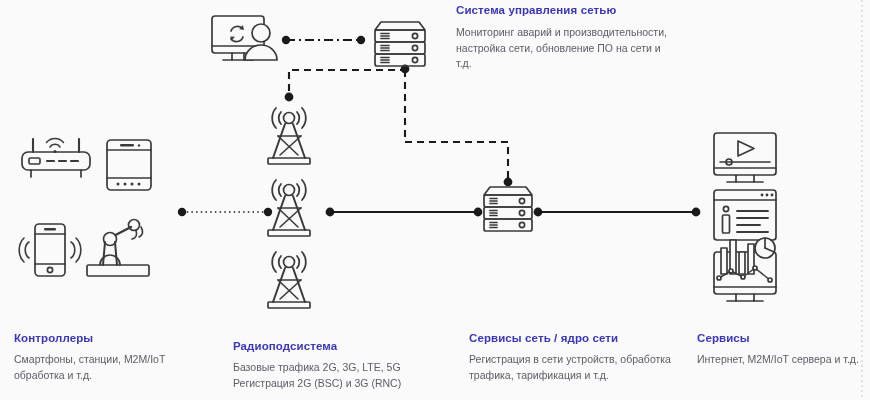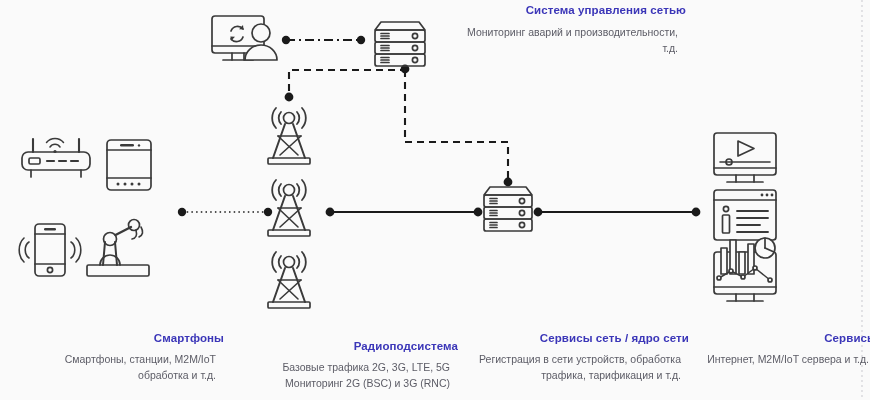--- a/index.html
+++ b/index.html
@@ -3,31 +3,31 @@
 <meta charset="utf-8">
 <style>
   html,body{margin:0;padding:0;}
   body{
     width:870px;height:400px;
     background:#fafafa;
     font-family:"Liberation Sans", sans-serif;
     overflow:hidden;
     position:relative;
   }
-  #stage{position:absolute;inset:0;width:870px;height:284px;text-align:right;}
+  #stage{position:absolute;inset:0;width:870px;height:284px;}
   .svg-layer{position:absolute;left:0;top:0;width:870px;height:400px;}
 
   .txtblock{position:absolute;}
   .blk-title{
     font-size:11.5px;font-weight:bold;color:#3b36b8;
     letter-spacing:.1px;margin:0 0 8px 0;white-space:nowrap;
   }
   .blk-body{
     font-size:10.5px;color:#5c5c66;line-height:15.5px;
-    margin:8px;
+    margin:0;
   }
   .blk-body div{white-space:nowrap;}
 
   #tb-nms{left:456px;top:4px;width:230px;}
   #tb-devices{left:14px;top:332px;width:210px;}
   #tb-radio{left:233px;top:340px;width:225px;}
   #tb-core{left:469px;top:332px;width:220px;}
   #tb-services{left:697px;top:332px;width:180px;}
   #tb-nms .blk-title{margin-bottom:9px;}
 </style>
@@ -281,37 +281,38 @@
         <circle cx="770" cy="280" r="2" fill="#fafafa"></circle>
       </g>
 
     </g>
   </svg>
 
   <div class="txtblock" id="tb-nms">
     <div class="blk-title">Система управления сетью</div>
     <div class="blk-body">
       <div>Мониторинг аварий и производительности,</div>
+      <div>настройка сети, обновление ПО на сети и</div>
       <div>т.д.</div>
     </div>
   </div>
 
   <div class="txtblock" id="tb-devices">
-    <div class="blk-title">Смартфоны</div>
+    <div class="blk-title">Контроллеры</div>
     <div class="blk-body">
       <div>Смартфоны, станции, M2M/IoT</div>
       <div>обработка и т.д.</div>
     </div>
   </div>
 
   <div class="txtblock" id="tb-radio">
     <div class="blk-title">Радиоподсистема</div>
     <div class="blk-body">
       <div>Базовые трафика 2G, 3G, LTE, 5G</div>
-      <div>Мониторинг 2G (BSC) и 3G (RNC)</div>
+      <div>Регистрация 2G (BSC) и 3G (RNC)</div>
     </div>
   </div>
 
   <div class="txtblock" id="tb-core">
     <div class="blk-title">Сервисы сеть / ядро сети</div>
     <div class="blk-body">
       <div>Регистрация в сети устройств, обработка</div>
       <div>трафика, тарификация и т.д.</div>
     </div>
   </div>

